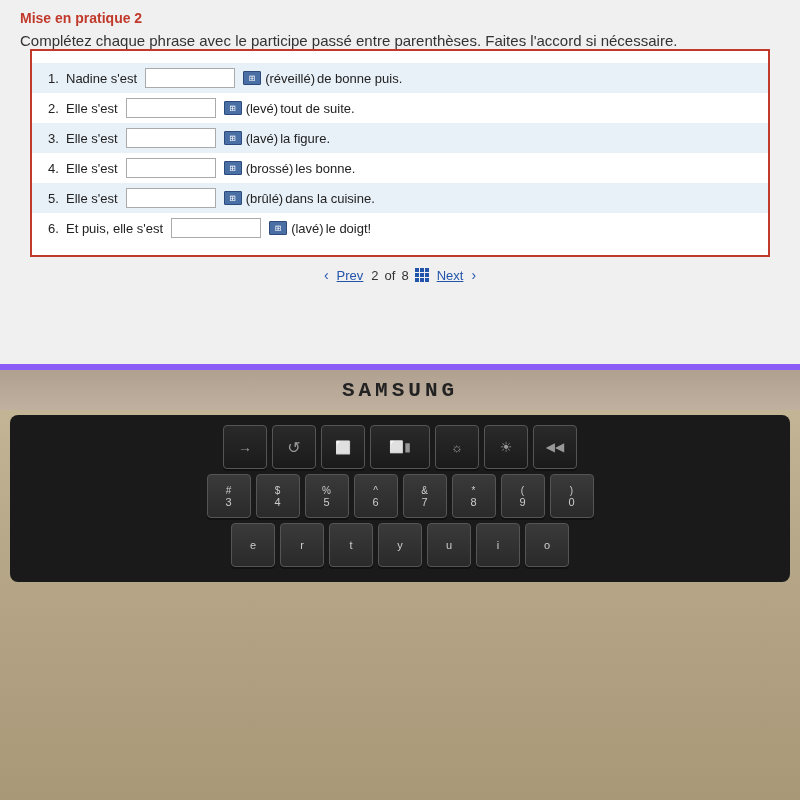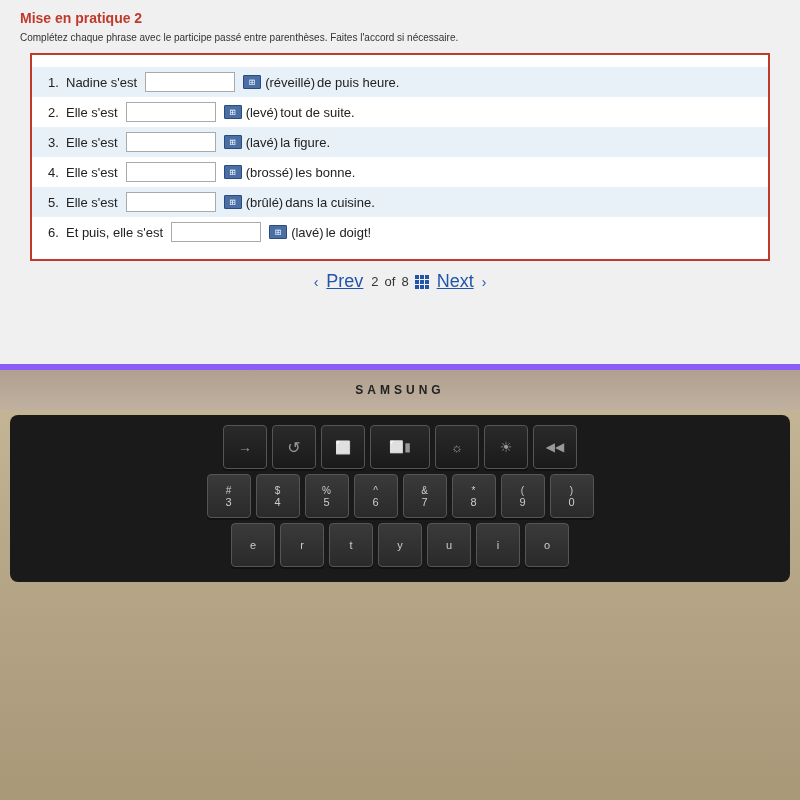--- a/index.html
+++ b/index.html
@@ -29,22 +29,21 @@
 
     .section-title {
       color: #c0392b;
       font-size: 14px;
       font-weight: bold;
       margin-bottom: 6px;
     }
 
     .instruction {
       color: #333;
-      font-size: 10px;
-      margin-bottom: 10px;
+      font-size: 15px;
     }
 
     
     .exercise-box {
       border: 2px solid #c0392b;
       background: white;
       padding: 12px 16px;
       margin: 0 10px;
     }
 
@@ -112,21 +111,21 @@
       display: flex;
       align-items: center;
       justify-content: center;
       padding: 10px 0;
       background: #f0f0f0;
       gap: 8px;
     }
 
     .nav-prev, .nav-next {
       color: #2255aa;
-      font-size: 18px;
+      font-size: 13px;
       cursor: pointer;
       text-decoration: underline;
       display: flex;
       align-items: center;
       gap: 2px;
     }
 
     .nav-chevron {
       color: #2255aa;
       font-size: 14px;
@@ -168,25 +167,25 @@
     .screen-bezel {
       width: 800px;
       height: 40px;
       background: linear-gradient(180deg, #b0a090 0%, #c0b0a0 100%);
       display: flex;
       align-items: center;
       justify-content: center;
     }
 
     .samsung-logo {
-      font-size: 12px;
+      font-size: 21px;
       font-weight: bold;
       letter-spacing: 4px;
       color: #222;
-      font-family: Liberation Sans, sans-serif;
+      font-family: Liberation Mono, monospace;
     }
 
     
     .keyboard-area {
       width: 780px;
       padding: 10px;
       background: #1a1a1a;
       border-radius: 8px;
       margin-top: 5px;
     }
@@ -248,21 +247,21 @@
     <div class="instruction">Complétez chaque phrase avec le participe passé entre parenthèses. Faites l'accord si nécessaire.</div>
 
     <div class="exercise-box">
 
       <div class="exercise-row">
         <span class="row-num">1.</span>
         <span class="row-text-before">Nadine s'est</span>
         <input class="answer-input" type="text" value="" style="">
         <span class="dict-icon">⊞</span>
         <span class="word-hint">(réveillé)</span>
-        <span class="row-text-after">de puis heure.</span>
+        <span class="row-text-after">de bonne puis.</span>
       </div>
 
       <div class="exercise-row">
         <span class="row-num">2.</span>
         <span class="row-text-before">Elle s'est</span>
         <input class="answer-input" type="text" value="" style="">
         <span class="dict-icon">⊞</span>
         <span class="word-hint">(levé)</span>
         <span class="row-text-after">tout de suite.</span>
       </div>

